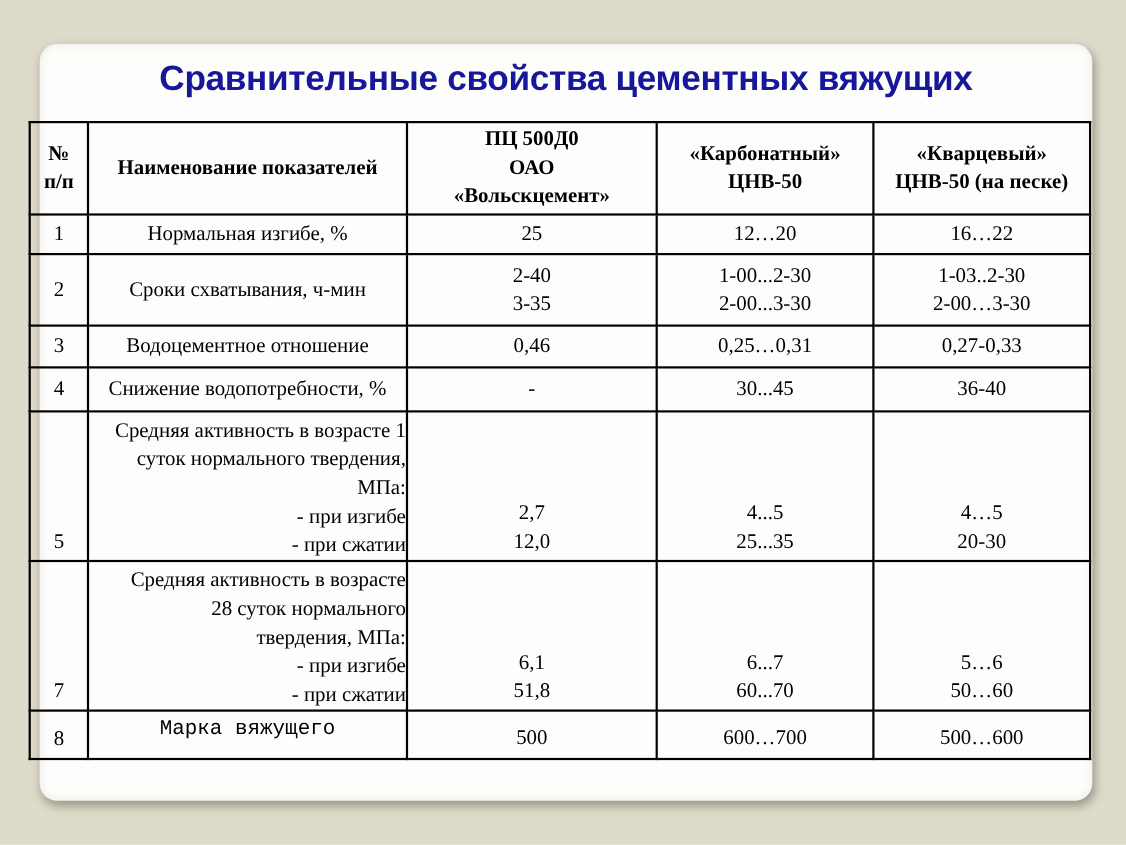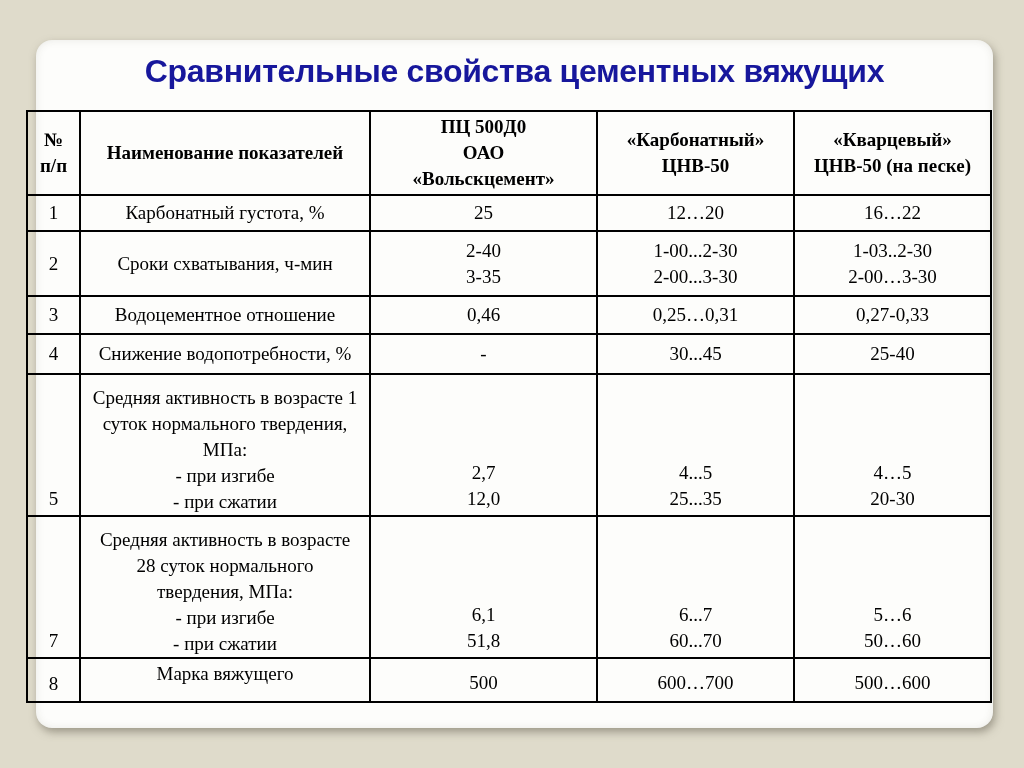--- a/index.html
+++ b/index.html
@@ -74,24 +74,24 @@
     padding-left: 12px;
     padding-right: 6px;
     white-space: pre-wrap;
     margin-top: 20px;
   }
   tr.r-head td.c-name {
     text-align: center;
     padding-left: 0;
   }
   tr.tall td.c-num  { vertical-align: bottom; padding-bottom: 3px; }
-  tr.tall td.c-name { vertical-align: top;    padding-top: 10px; }
+  tr.tall td.c-name { vertical-align: top;    padding-top: 4px; text-align: right; }
   tr.tall td.c-val  { vertical-align: bottom; padding-bottom: 3px; }
   tr.r8 td.c-num  { vertical-align: bottom; padding-bottom: 4px; }
-  tr.r8 td.c-name { vertical-align: top;    padding-top: 2px; }
+  tr.r8 td.c-name { vertical-align: top;    padding-top: 2px; font-family: Liberation Mono, monospace; }
   tr.r8 td.c-val  { vertical-align: bottom; padding-bottom: 5px; text-align: center; }
 </style>
 </head>
 <body>
 
 <div class="slide-card"></div>
 
 <div class="slide-title">Сравнительные свойства цементных вяжущих</div>
 
 <table class="props">
@@ -110,21 +110,21 @@
     <td class="c-val">ПЦ 500Д0
 ОАО
 «Вольскцемент»</td>
     <td class="c-val">«Карбонатный»
 ЦНВ-50</td>
     <td class="c-val">«Кварцевый»
 ЦНВ-50 (на песке)</td>
   </tr>
   <tr class="r1">
     <td class="c-num">1</td>
-    <td class="c-name">Карбонатный густота, %</td>
+    <td class="c-name">Нормальная изгибе, %</td>
     <td class="c-val">25</td>
     <td class="c-val">12…20</td>
     <td class="c-val">16…22</td>
   </tr>
   <tr class="r2">
     <td class="c-num">2</td>
     <td class="c-name">Сроки схватывания, ч-мин</td>
     <td class="c-val">2-40
 3-35</td>
     <td class="c-val">1-00...2-30
@@ -137,21 +137,21 @@
     <td class="c-name">Водоцементное отношение</td>
     <td class="c-val">0,46</td>
     <td class="c-val">0,25…0,31</td>
     <td class="c-val">0,27-0,33</td>
   </tr>
   <tr class="r4">
     <td class="c-num">4</td>
     <td class="c-name">Снижение водопотребности, %</td>
     <td class="c-val">-</td>
     <td class="c-val">30...45</td>
-    <td class="c-val">25-40</td>
+    <td class="c-val">36-40</td>
   </tr>
   <tr class="r5 tall">
     <td class="c-num">5</td>
     <td class="c-name">Средняя активность в возрасте 1
 суток нормального твердения,
 МПа:
         - при изгибе
         - при сжатии</td>
     <td class="c-val">2,7
 12,0</td>

